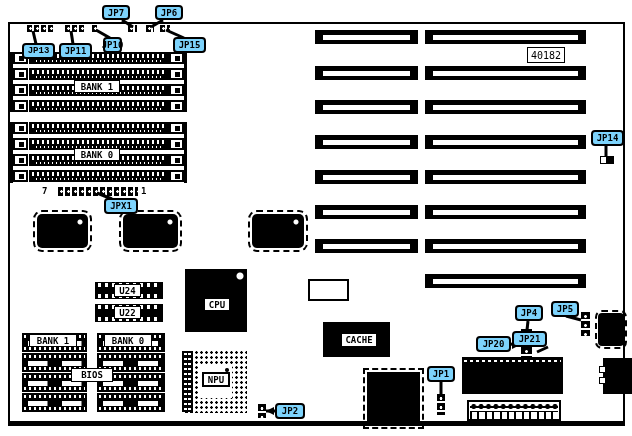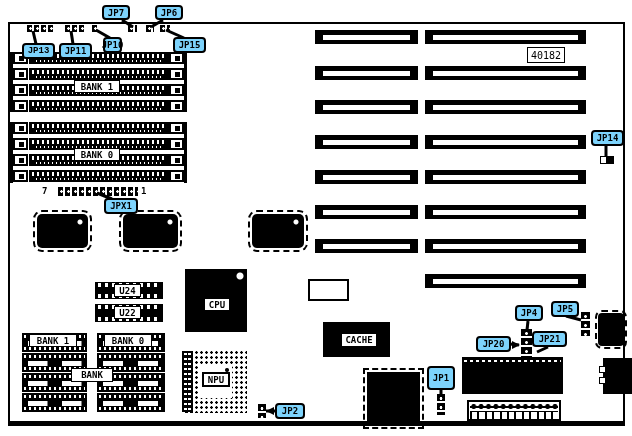--- a/index.html
+++ b/index.html
@@ -97,24 +97,24 @@
     </div>
   <div class="cal" style="left:515px;top:305px;width:28px;height:16px;">
       <span>JP4</span>
     </div>
   <div class="cal" style="left:551px;top:301px;width:28px;height:16px;">
       <span>JP5</span>
     </div>
   <div class="cal" style="left:476px;top:336px;width:35px;height:16px;">
       <span>JP20</span>
     </div>
-  <div class="cal" style="left:532px;top:331px;width:35px;height:16px;">
+  <div class="cal" style="left:512px;top:331px;width:35px;height:16px;">
       <span>JP21</span>
     </div>
-  <div class="cal" style="left:427px;top:366px;width:28px;height:24px;">
+  <div class="cal" style="left:427px;top:366px;width:28px;height:16px;">
       <span>JP1</span>
     </div>
 
   <div class="rail" style="left:10px;top:52px;height:60px;"></div>
   <div class="rail" style="left:184px;top:52px;height:60px;"></div>
   <div class="send" style="left:13px;top:52px;"></div>
   <div class="simm" style="left:29px;top:52px;width:141px;"></div>
   <div class="send" style="left:169px;top:52px;"></div>
   <div class="send" style="left:13px;top:68px;"></div>
   <div class="simm" style="left:29px;top:68px;width:141px;"></div>
@@ -194,21 +194,21 @@
   <div class="dipw" style="left:97px;top:353px;width:68px;height:19px;"></div>
   <div class="dipw" style="left:97px;top:373px;width:68px;height:19px;"></div>
   <div class="dipw" style="left:97px;top:393px;width:68px;height:19px;"></div>
   <div class="lbl" style="left:29px;top:334px;width:48px;height:13px;">
       <span>BANK 1</span>
     </div>
   <div class="lbl" style="left:104px;top:334px;width:48px;height:13px;">
       <span>BANK 0</span>
     </div>
   <div class="lbl" style="left:71px;top:368px;width:42px;height:14px;">
-      <span>BANK</span>
+      <span>BIOS</span>
     </div>
 
   <div class="slot" style="left:315px;top:30px;width:103px;"></div>
   <div class="slot" style="left:425px;top:30px;width:161px;"></div>
   <div class="slot" style="left:315px;top:66px;width:103px;"></div>
   <div class="slot" style="left:425px;top:66px;width:161px;"></div>
   <div class="slot" style="left:315px;top:100px;width:103px;"></div>
   <div class="slot" style="left:425px;top:100px;width:161px;"></div>
   <div class="slot" style="left:315px;top:135px;width:103px;"></div>
   <div class="slot" style="left:425px;top:135px;width:161px;"></div>

